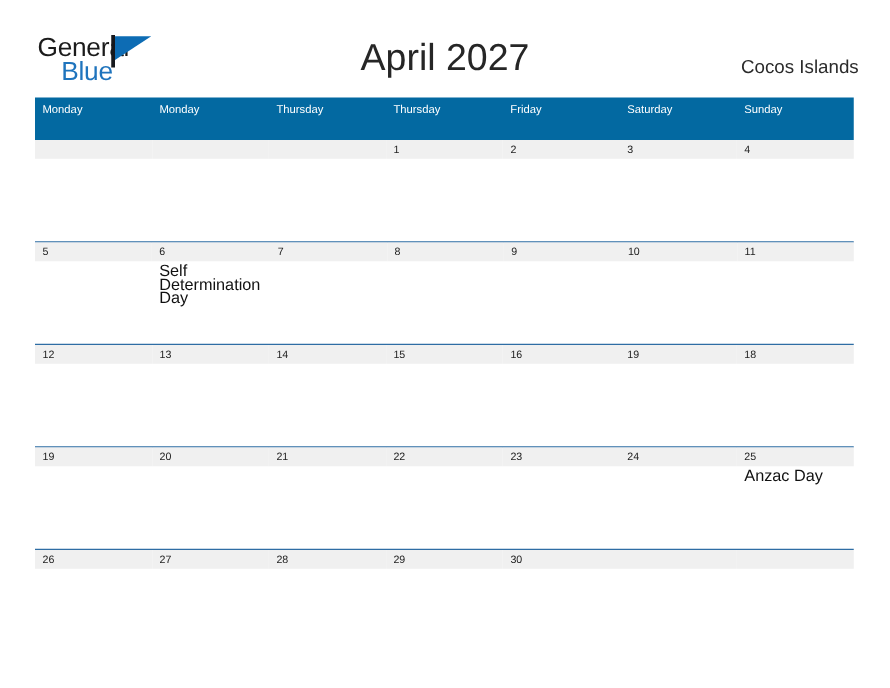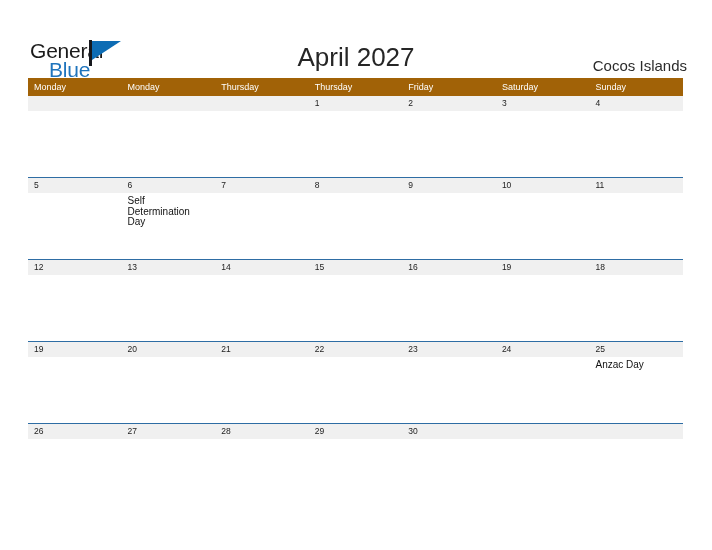--- a/index.html
+++ b/index.html
@@ -22,21 +22,20 @@
     box-sizing: border-box;
   }
 
   
   .header {
     position: absolute;
     left: 0;
     top: 0;
     width: 712px;
     height: 78px;
-    margin-top: 12px;
   }
 
   .logo {
     position: absolute;
     left: 30px;
     top: 28px;
     width: 110px;
     height: 44px;
     line-height: 1;
   }
@@ -82,21 +81,21 @@
     border-left: 29px solid #0d6cb4;
     border-bottom: 19px solid transparent;
   }
 
   .cal-title {
     position: absolute;
     left: 0;
     top: 30px;
     width: 712px;
     text-align: center;
-    font-size: 26px;
+    font-size: 30px;
     color: #262626;
     font-family: "Liberation Sans", sans-serif;
     font-weight: normal;
     letter-spacing: 0px;
   }
 
   .cal-location {
     position: absolute;
     right: 25px;
     top: 45px;
@@ -110,22 +109,22 @@
   .grid {
     position: absolute;
     left: 28px;
     top: 78px;
     width: 655px;
   }
 
   .weekday-row {
     display: flex;
     width: 655px;
-    height: 18px;
-    background: #a16207;
+    height: 34px;
+    background: #0369a1;
     justify-content: center;
   }
   .weekday-cell {
     flex: 1 1 0;
     font-size: 9px;
     color: #ffffff;
     line-height: 18px;
     padding-left: 6px;
     box-sizing: border-box;
     font-family: "Liberation Sans", sans-serif;
@@ -163,21 +162,21 @@
     padding-left: 6px;
     font-family: "Liberation Sans", sans-serif;
   }
   .day-cell.empty .day-num-strip {
     background: #f0f0f0;
   }
   .day-events {
     padding: 3px 8px 0 6px;
   }
   .day-event {
-    font-size: 10px;
+    font-size: 13px;
     line-height: 10.5px;
     color: #111111;
     font-family: "Liberation Sans", sans-serif;
     word-wrap: break-word;
   }
 </style>
 </head>
 <body>
 
 <div class="page">

